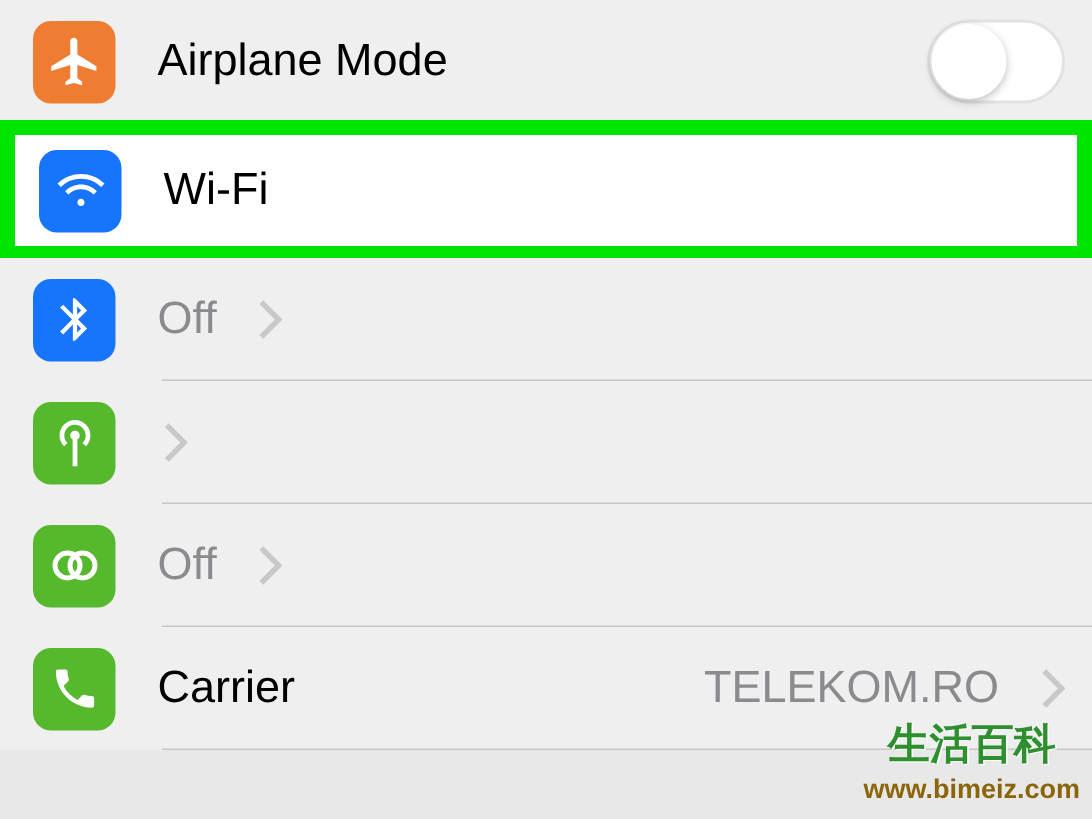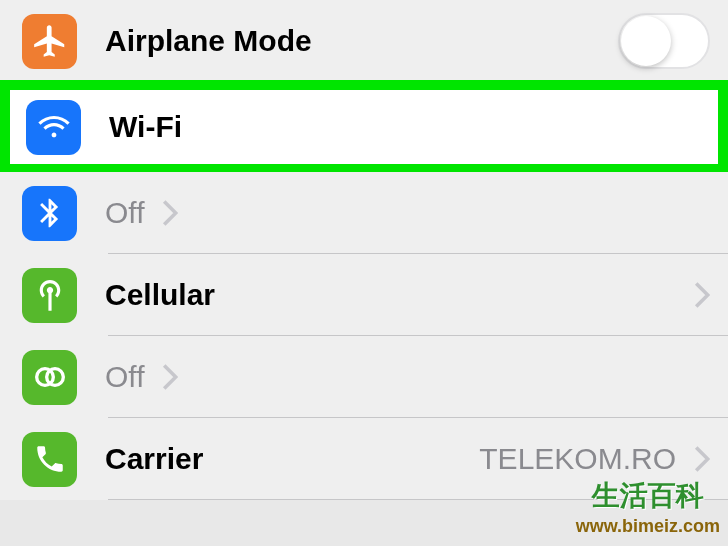--- a/index.html
+++ b/index.html
@@ -48,26 +48,26 @@
     .icon-airplane { background: #ef7d31; }
     .icon-wifi { background: #1775fb; }
     .icon-bluetooth { background: #1775fb; }
     .icon-cellular { background: #56b82c; }
     .icon-hotspot { background: #56b82c; }
     .icon-carrier { background: #56b82c; }
     .label {
       font-size: 30px;
       color: #000;
       flex: 1;
-      font-weight: 700;
+      font-weight: 400;
     }
     .value {
       font-size: 30px;
       color: #8a8a8f;
-      margin-right: 14px;
+      margin-right: 24px;
     }
     .chevron {
       color: #c7c7cc;
       font-size: 32px;
       font-weight: 300;
       margin-left: 4px;
     }
     .toggle {
       width: 92px;
       height: 56px;
@@ -154,21 +154,20 @@
     </span>
     <div class="row-divider"></div>
   </div>
 
   <div class="row">
     <div class="icon-box icon-cellular">
       <svg width="38" height="38" viewBox="0 0 24 24" fill="#fff">
         <path d="M12 7c-1.1 0-2 .9-2 2 0 .74.4 1.38 1 1.72V22h2V10.72c.6-.34 1-.98 1-1.72 0-1.1-.9-2-2-2zm-4.5 2c0-2.49 2.01-4.5 4.5-4.5s4.5 2.01 4.5 4.5c0 1.24-.5 2.37-1.32 3.18l1.41 1.41C17.72 12.46 18.5 10.82 18.5 9c0-3.59-2.91-6.5-6.5-6.5S5.5 5.41 5.5 9c0 1.82.78 3.46 1.91 4.59l1.41-1.41C8 11.37 7.5 10.24 7.5 9z"></path>
       </svg>
     </div>
-    <span class="label">Cellular</span>
     <span class="chevron">
       <svg width="16" height="26" viewBox="0 0 10 18" fill="none" stroke="#c7c7cc" stroke-width="2.5">
           <path d="M1 1l8 8-8 8"></path>
         </svg>
     </span>
     <div class="row-divider"></div>
   </div>
 
   <div class="row">
     <div class="icon-box icon-hotspot">

